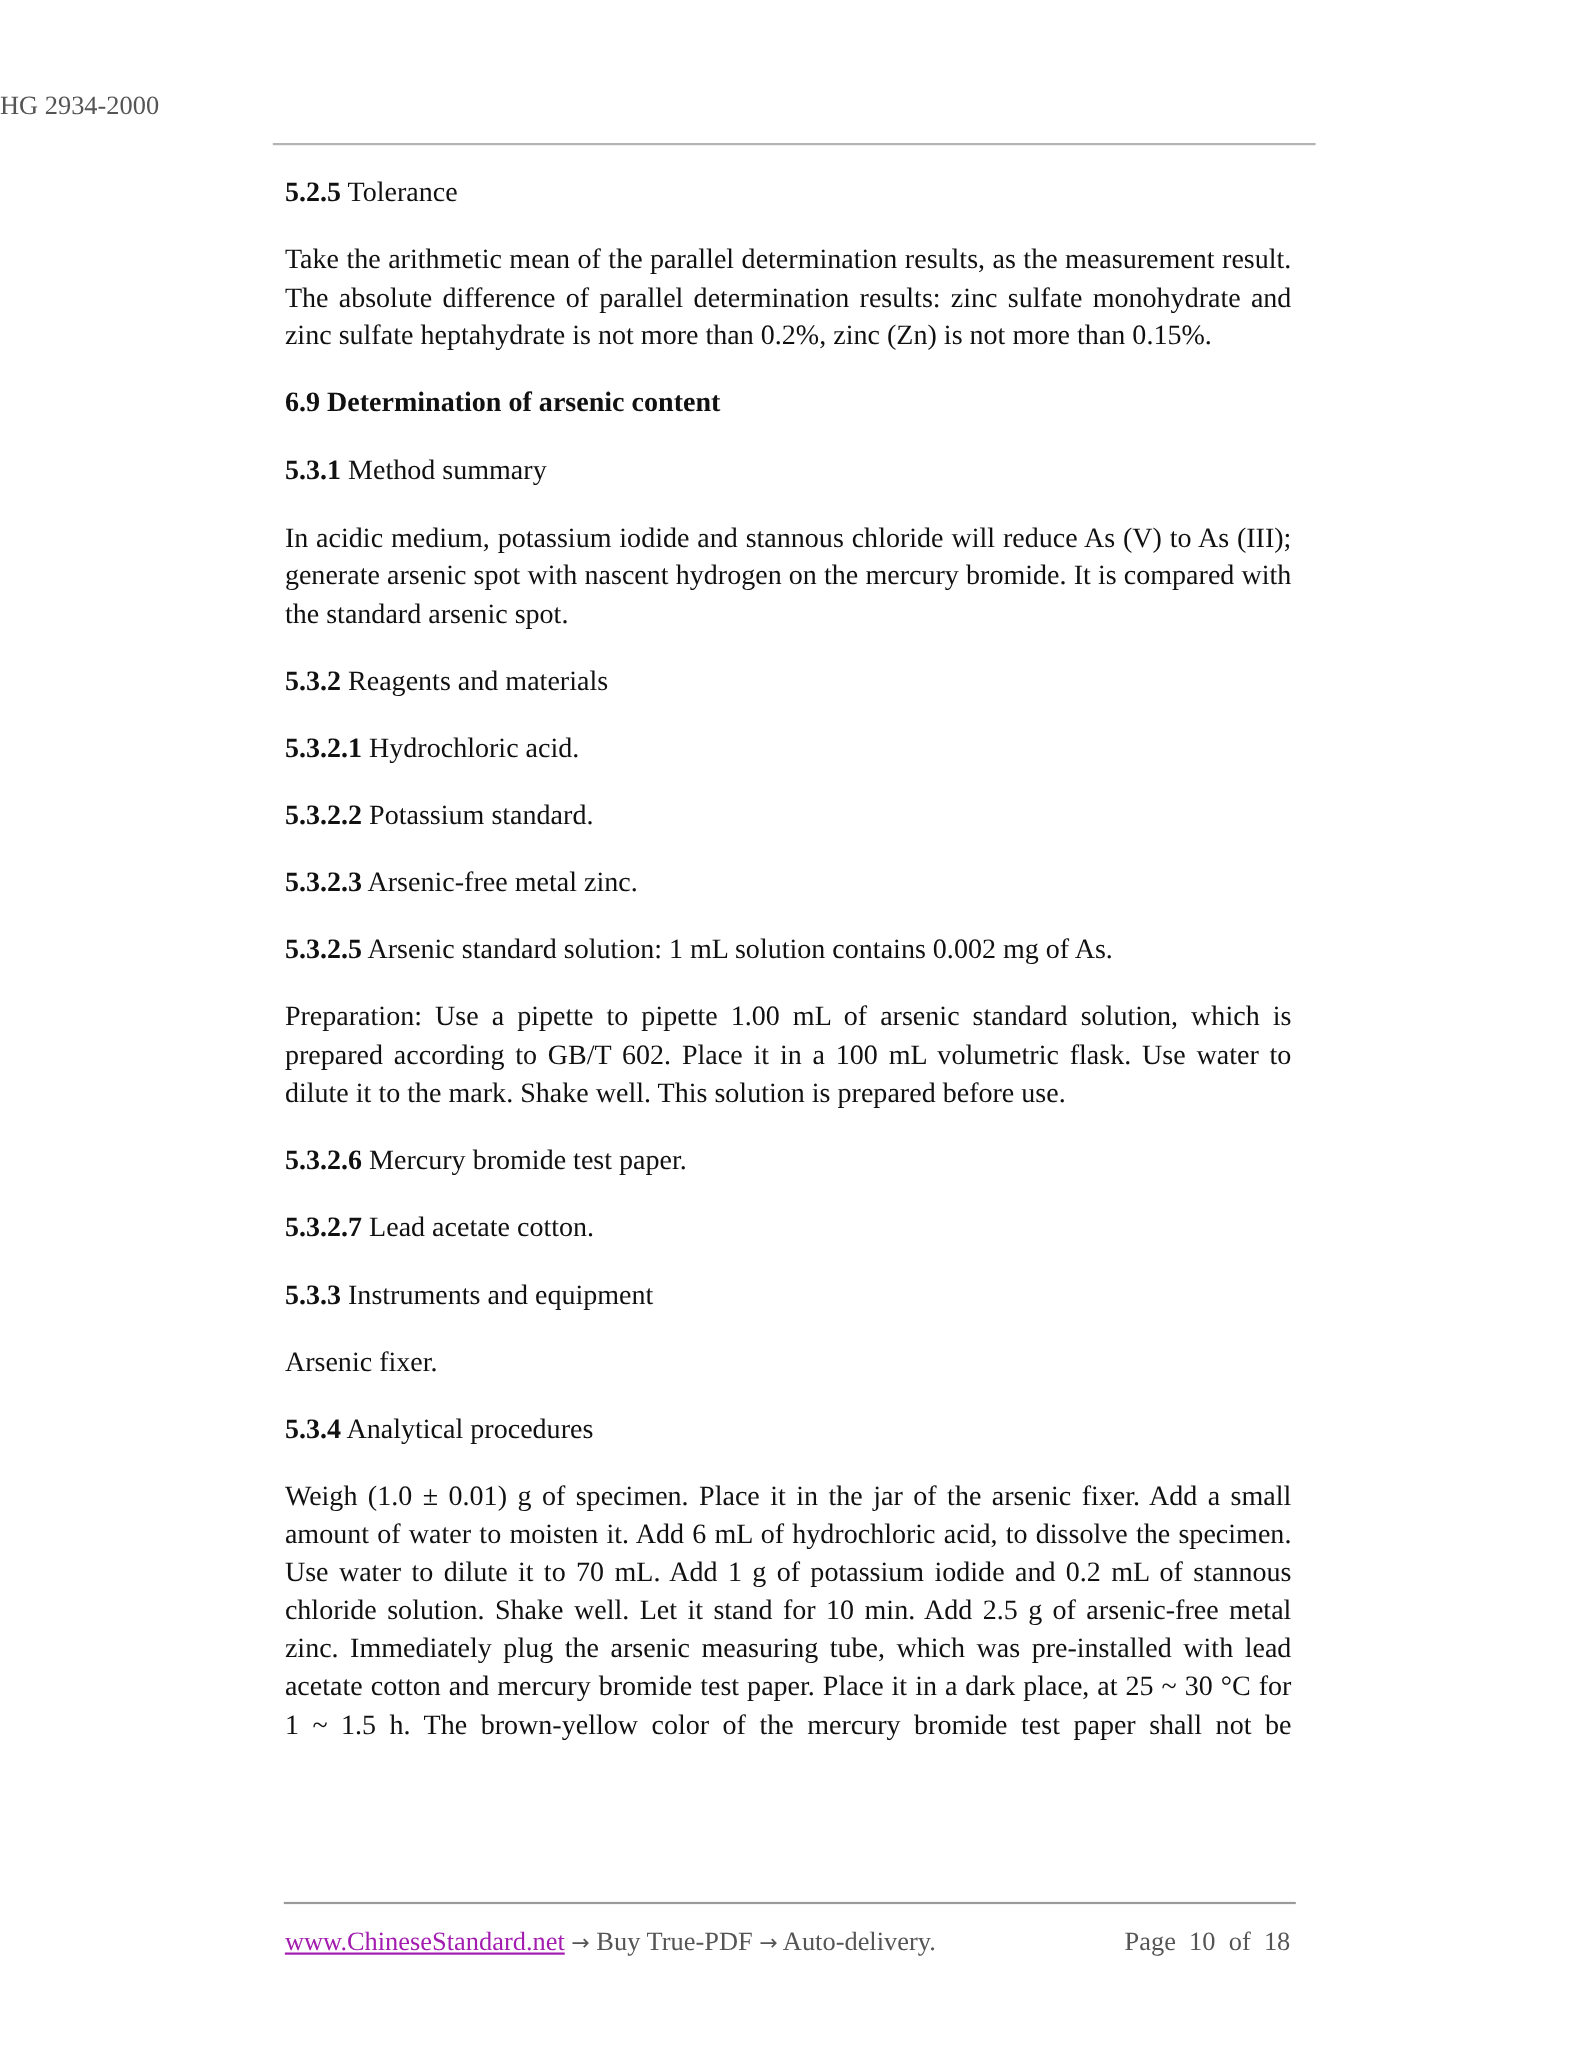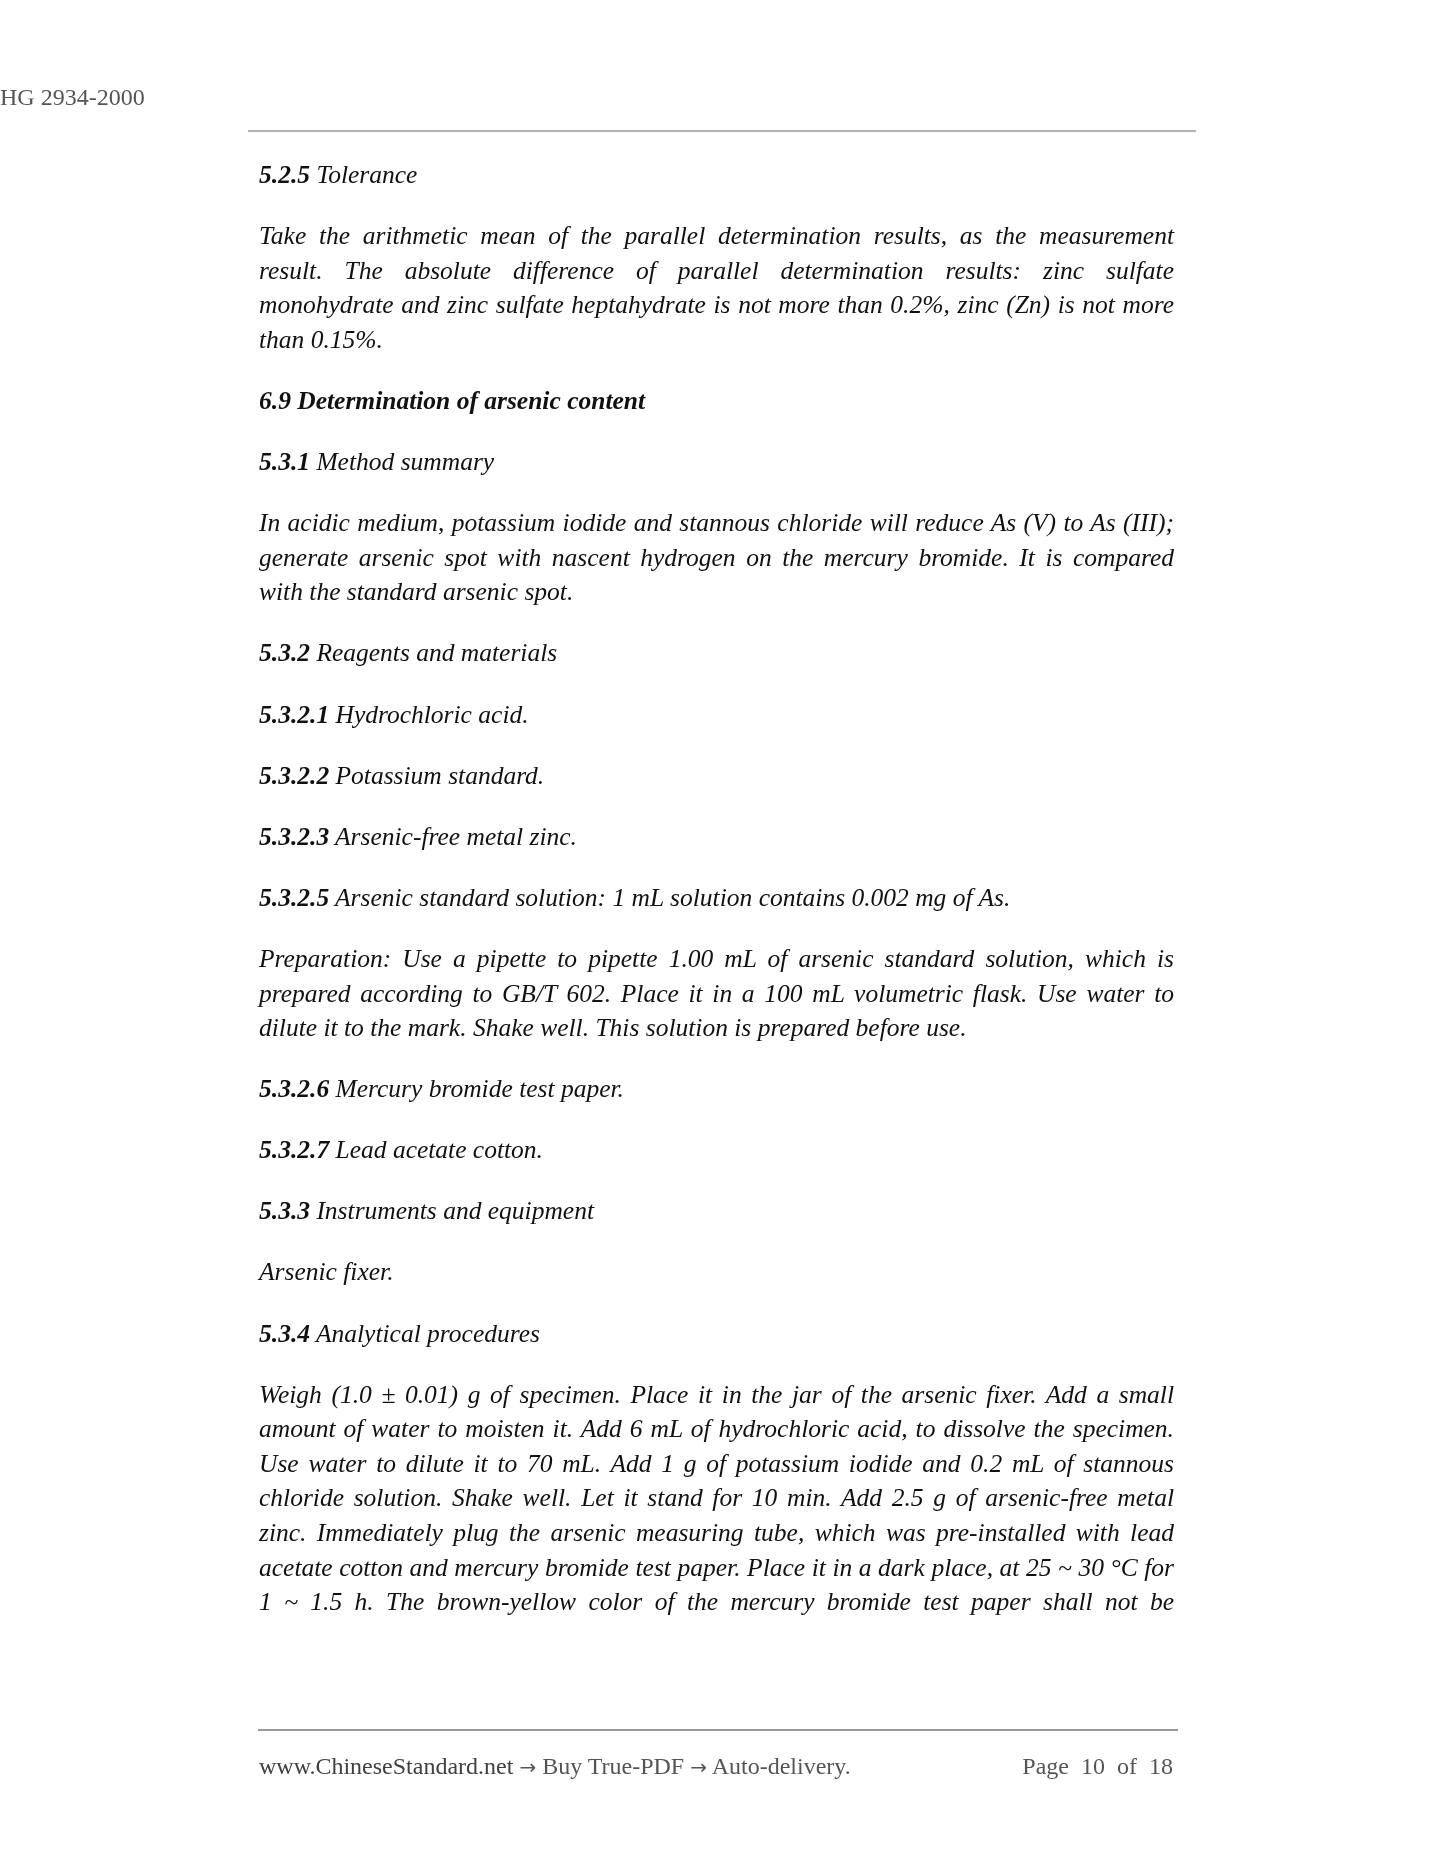--- a/index.html
+++ b/index.html
@@ -2,27 +2,27 @@
 <html><head>
 <meta charset="utf-8">
 <style>
   html, body { margin: 0; padding: 0; background: #ffffff; }
   body { width: 1445px; height: 1870px; position: relative; overflow: hidden;
          font-family: "Liberation Serif", "DejaVu Serif", serif; color: #111111; }
   .page-header { position: absolute; top: 84px; left: 0; width: 1445px; 
                  font-size: 24px; color: #555555; }
   .header-rule { position: absolute; top: 130px; left: 248px; width: 948px; height: 2px; background: #b3b3b3; }
   .content { position: absolute; top: 158px; left: 259px; width: 915px; font-size: 25.5px; line-height: 34.6px; }
-  .content p { margin: 0 0 26.5px 0; font-style: italic; }
+  .content p { margin: 0 0 26.5px 0; }
   .justify { text-align: justify; text-align-last: left; }
   .num { font-weight: bold; }
   .footer-rule { position: absolute; top: 1729px; left: 258px; width: 920px; height: 2px; background: #9a9a9a; }
   .footer { position: absolute; top: 1753px; left: 259px; width: 916px; font-size: 24px; color: #555555;
             display: flex; justify-content: space-between; }
-  .footer a { color: #404040; }
+  .footer a { color: #a21caf; text-decoration: underline; }
   .footer .bold { font-weight: normal; }
   .arrow { font-family: "DejaVu Sans", sans-serif; font-size: 20px; }
 </style>
 </head>
 <body>
 
 <div class="page-header">HG 2934-2000</div>
 <div class="header-rule"></div>
 
 <div class="content">

